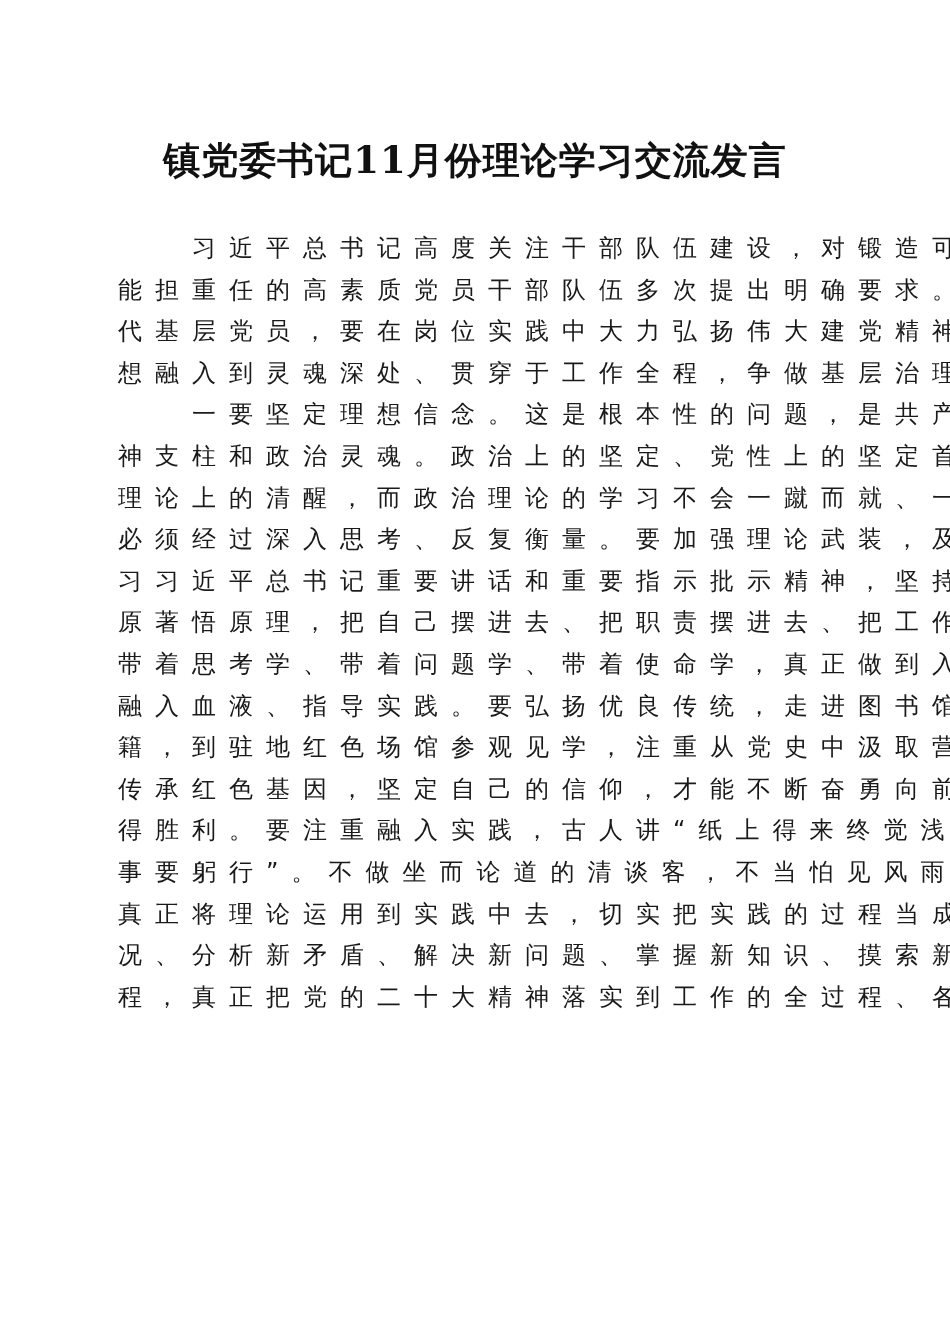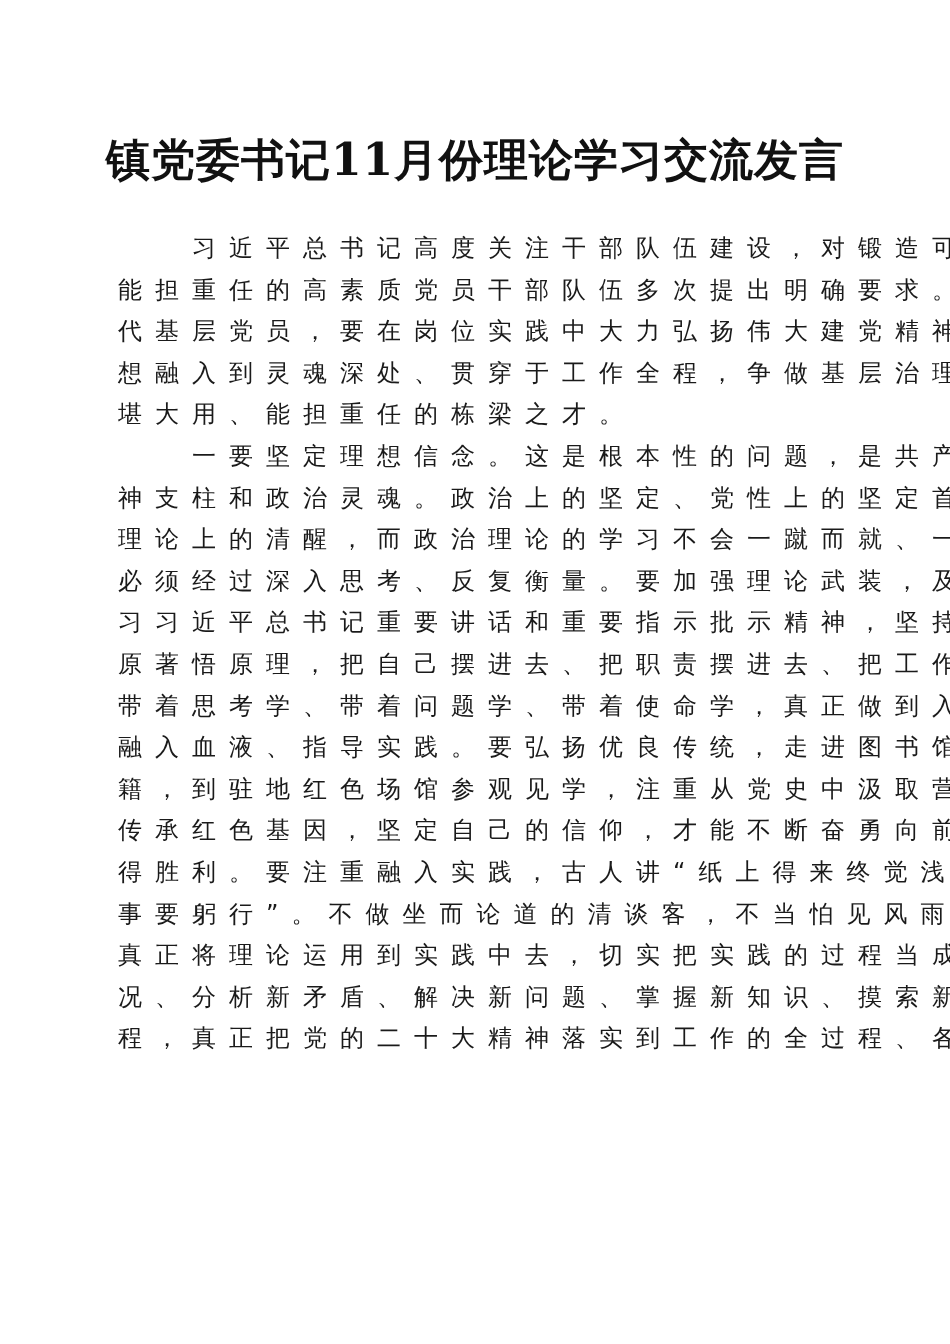--- a/index.html
+++ b/index.html
@@ -1,42 +1,41 @@
 <!DOCTYPE html>
 <html><head>
 <meta charset="utf-8">
 <style>
   html, body { margin: 0; padding: 0; background: #ffffff; }
   body { width: 950px; height: 1344px; position: relative; overflow: hidden; }
   .page { position: absolute; left: 0; top: 0; width: 950px; height: 1344px; background: #fff; }
   .title {
     position: absolute; left: 0; top: 135px; width: 950px; text-align: center;
     font-family: "DejaVu Serif", "Liberation Serif", serif;
-    font-weight: bold; font-size: 44px; color: #111; letter-spacing: 1px; line-height: 50px;
+    font-weight: bold; font-size: 37px; color: #111; letter-spacing: 1px; line-height: 50px;
   }
   .body {
     position: absolute; left: 118px; top: 228px; width: 712px;
     font-family: "DejaVu Sans", "Liberation Sans", sans-serif;
     font-size: 24px; color: #1a1a1a; line-height: 41.6px;
   }
   .line { display: block; white-space: nowrap; letter-spacing: 13px; height: 41.6px; overflow: visible; }
   .para { display: block; }
 </style>
 </head>
 <body>
 
 <div class="page">
   <div class="title">镇党委书记11月份理论学习交流发言</div>
   <div class="body">
     <div class="para">
       <span class="line">　　习近平总书记高度关注干部队伍建设，对锻造可堪大用、</span>
       <span class="line">能担重任的高素质党员干部队伍多次提出明确要求。作为新时</span>
       <span class="line">代基层党员，要在岗位实践中大力弘扬伟大建党精神，把新思</span>
       <span class="line">想融入到灵魂深处、贯穿于工作全程，争做基层治理现代化可</span>
-      <span class="line">堪大用、能担重任的栋梁之才。</span>
     </div>
     <div class="para">
       <span class="line">　　一要坚定理想信念。这是根本性的问题，是共产党人的精</span>
       <span class="line">神支柱和政治灵魂。政治上的坚定、党性上的坚定首先来源于</span>
       <span class="line">理论上的清醒，而政治理论的学习不会一蹴而就、一劳永逸，</span>
       <span class="line">必须经过深入思考、反复衡量。要加强理论武装，及时跟进学</span>
       <span class="line">习习近平总书记重要讲话和重要指示批示精神，坚持学原文读</span>
       <span class="line">原著悟原理，把自己摆进去、把职责摆进去、把工作摆进去，</span>
       <span class="line">带着思考学、带着问题学、带着使命学，真正做到入脑入心、</span>
       <span class="line">融入血液、指导实践。要弘扬优良传统，走进图书馆读红色书</span>

